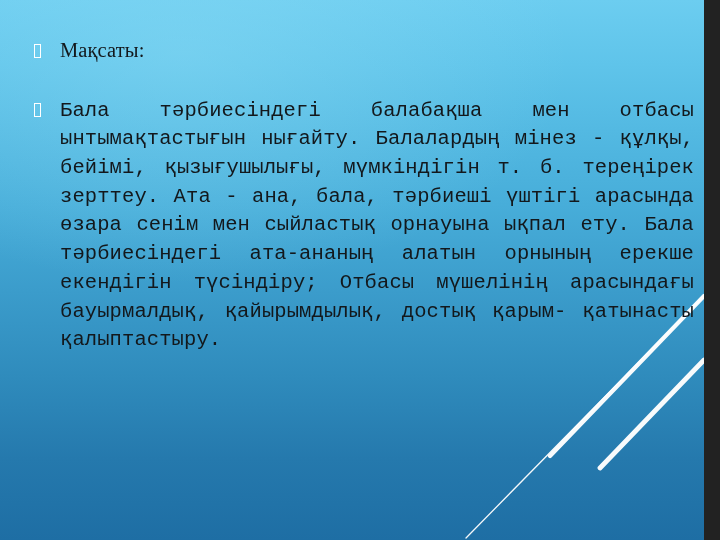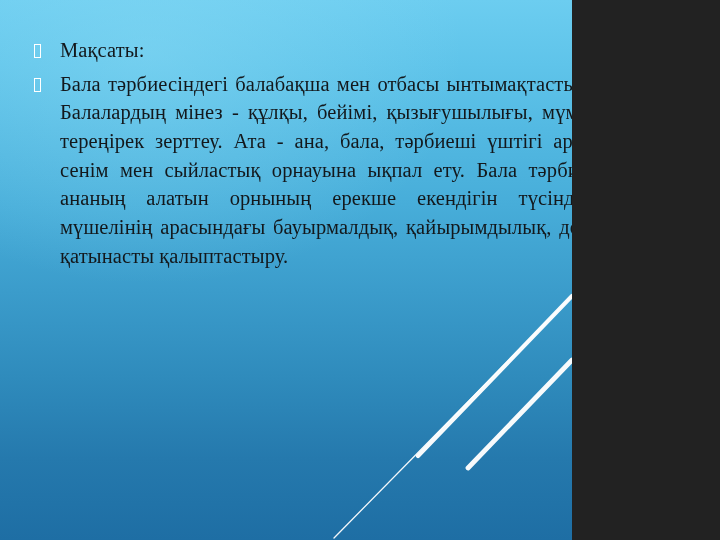--- a/index.html
+++ b/index.html
@@ -2,21 +2,21 @@
 <html><head>
 <meta charset="utf-8">
 <style>
   html, body {
     margin: 0;
     padding: 0;
     background: #222;
   }
   #slide {
     position: relative;
-    width: 572px;
+    width: 704px;
     height: 540px;
     overflow: hidden;
     background:
       linear-gradient(to bottom,
         #6ccdf0 0%,
         #5fc4ea 12%,
         #53b9e2 24%,
         #47add9 38%,
         #3b9ccb 54%,
         #2f8bbc 70%,
@@ -55,21 +55,22 @@
     left: 34px;
     top: 36px;
     width: 660px;
   }
 
   .bullet-row {
     display: flex;
     align-items: flex-start;
   }
   .bullet-row + .bullet-row {
-    margin-top: 5px;
+    margin-top: 32px;
+    font-family: Liberation Mono, monospace;
   }
 
   .bullet-marker {
     flex: 0 0 auto;
     width: 26px;
     padding-top: 5px;
     text-align: left;
   }
   
   .tofu {

